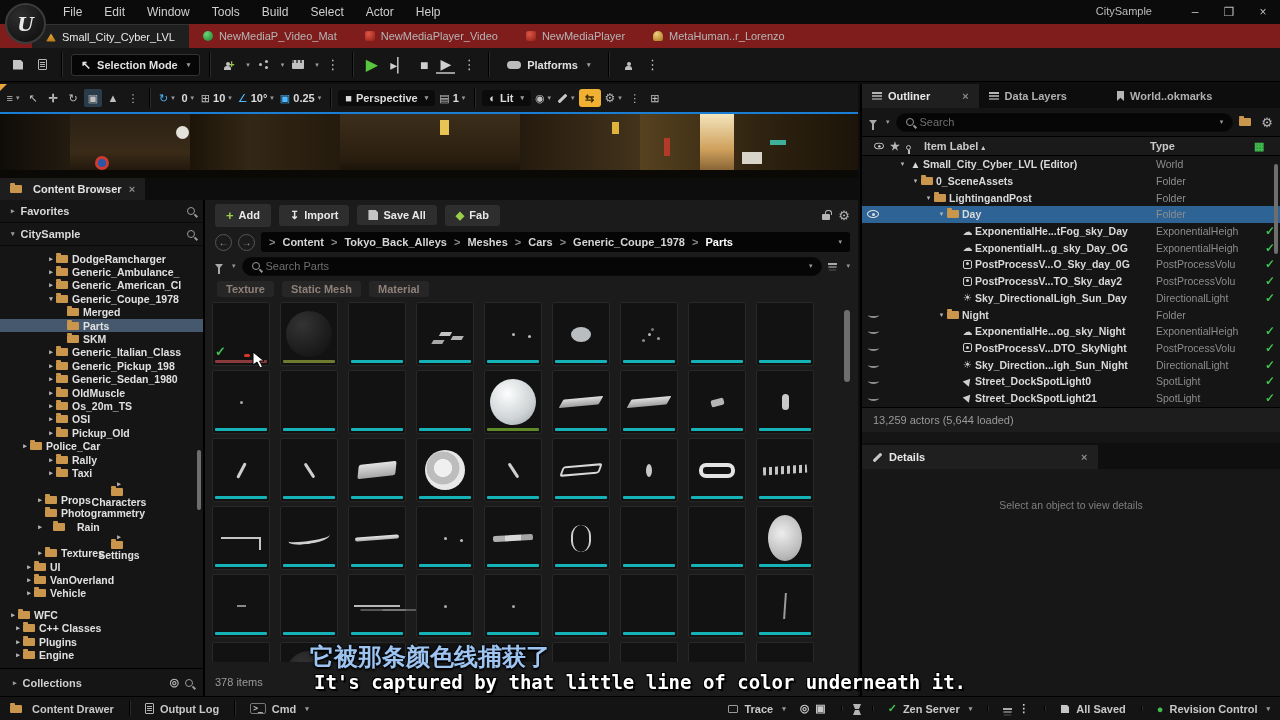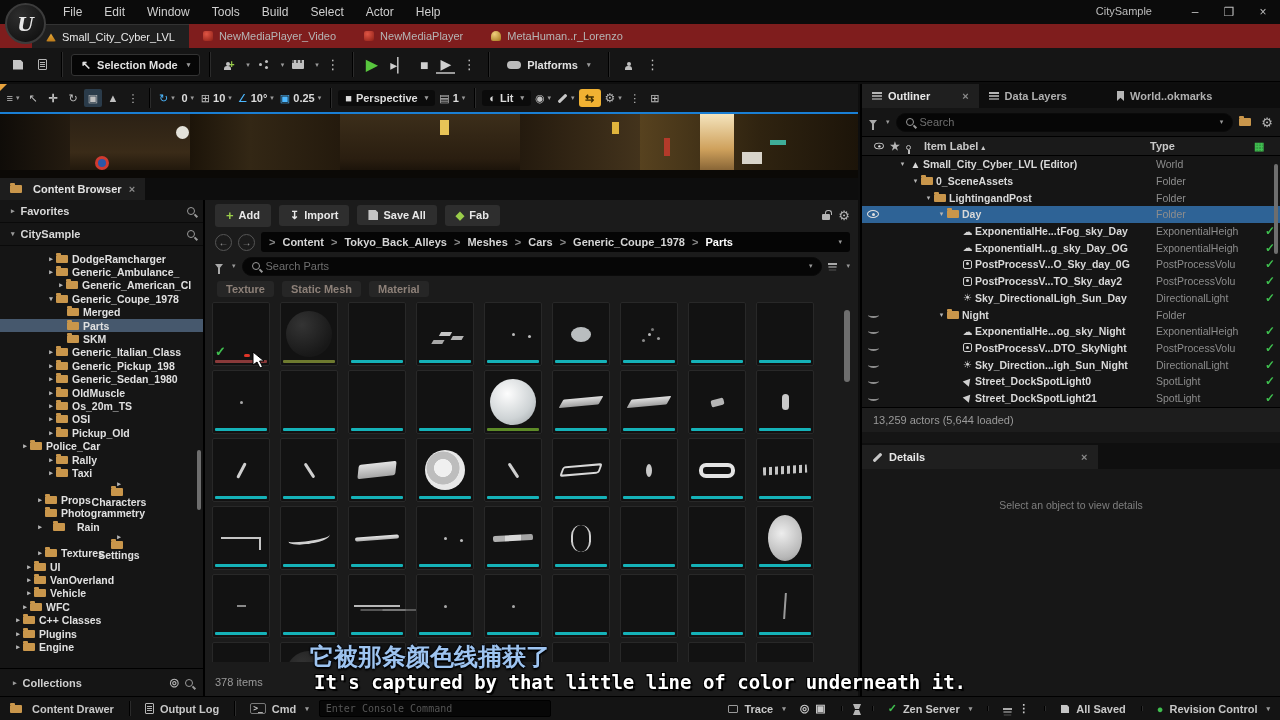--- a/index.html
+++ b/index.html
@@ -203,20 +203,24 @@
   <span class="winbtn" style="right:34px">❐</span>
   <span class="winbtn" style="right:0">×</span>
 </div>
 
 <div class="abs" id="tabbar">
     <div class="atab active">
       <span class="ticon ti-level"></span>
       <span class="tlabel">Small_City_Cyber_LVL</span>
     </div>
     <div class="atab">
+      <span class="ticon ti-material"></span>
+      <span class="tlabel">NewMediaP_Video_Mat</span>
+    </div>
+    <div class="atab">
       <span class="ticon ti-media"></span>
       <span class="tlabel">NewMediaPlayer_Video</span>
     </div>
     <div class="atab">
       <span class="ticon ti-media"></span>
       <span class="tlabel">NewMediaPlayer</span>
     </div>
     <div class="atab">
       <span class="ticon ti-metahuman"></span>
       <span class="tlabel">MetaHuman..r_Lorenzo</span>
@@ -351,21 +355,21 @@
         <div class="trow" style="padding-left: 46px;">
           <span class="caret">▸</span>
           <span class="fico"></span>
           <span class="tlab">DodgeRamcharger</span>
         </div>
         <div class="trow" style="padding-left: 46px;">
           <span class="caret">▸</span>
           <span class="fico"></span>
           <span class="tlab">Generic_Ambulance_</span>
         </div>
-        <div class="trow" style="padding-left: 46px; margin-left: 10px;">
+        <div class="trow" style="padding-left: 46px;">
           <span class="caret">▸</span>
           <span class="fico"></span>
           <span class="tlab">Generic_American_Cl</span>
         </div>
         <div class="trow" style="padding-left: 46px;">
           <span class="caret">▾</span>
           <span class="fico"></span>
           <span class="tlab">Generic_Coupe_1978</span>
         </div>
         <div class="trow" style="padding-left: 57px;">
@@ -471,21 +475,21 @@
         <div class="trow" style="padding-left: 24px;">
           <span class="caret">▸</span>
           <span class="fico"></span>
           <span class="tlab">VanOverland</span>
         </div>
         <div class="trow" style="padding-left: 24px;">
           <span class="caret">▸</span>
           <span class="fico"></span>
           <span class="tlab">Vehicle</span>
         </div>
-        <div class="trow" style="padding-left: 20px;">
+        <div class="trow" style="padding-left: 8px; margin-top: 8px;">
           <span class="caret">▸</span>
           <span class="fico"></span>
           <span class="tlab">WFC</span>
         </div>
         <div class="trow" style="padding-left: 13px;">
           <span class="caret">▸</span>
           <span class="fico"></span>
           <span class="tlab">C++ Classes</span>
         </div>
         <div class="trow" style="padding-left: 13px;">
@@ -969,21 +973,20 @@
   <span class="sbitem">
       <span class="ico-doc"></span>
       <span>Output Log</span>
     </span>
   <span class="sep-v"></span>
   <span class="sbitem">
       <span style="font-family:'DejaVu Sans Mono',monospace;border:1px solid #777;border-radius:2px;font-size:8px;padding:0 2px">&gt;_</span>
       <span>Cmd</span>
       <span class="caret-s">▾</span>
     </span>
-  <input id="console" placeholder="Enter Console Command" style="">
   <span class="sb-right">
     <span class="sbitem">
         <span class="ico-trace ico-server"></span>
         <span>Trace</span>
         <span class="caret-s">▾</span>
       </span>
     <span class="sbitem">◎</span>
     <span class="sbitem" style="margin-left:-8px">▣</span>
     <span class="sep-v"></span>
     <span class="ico-hg"></span>

